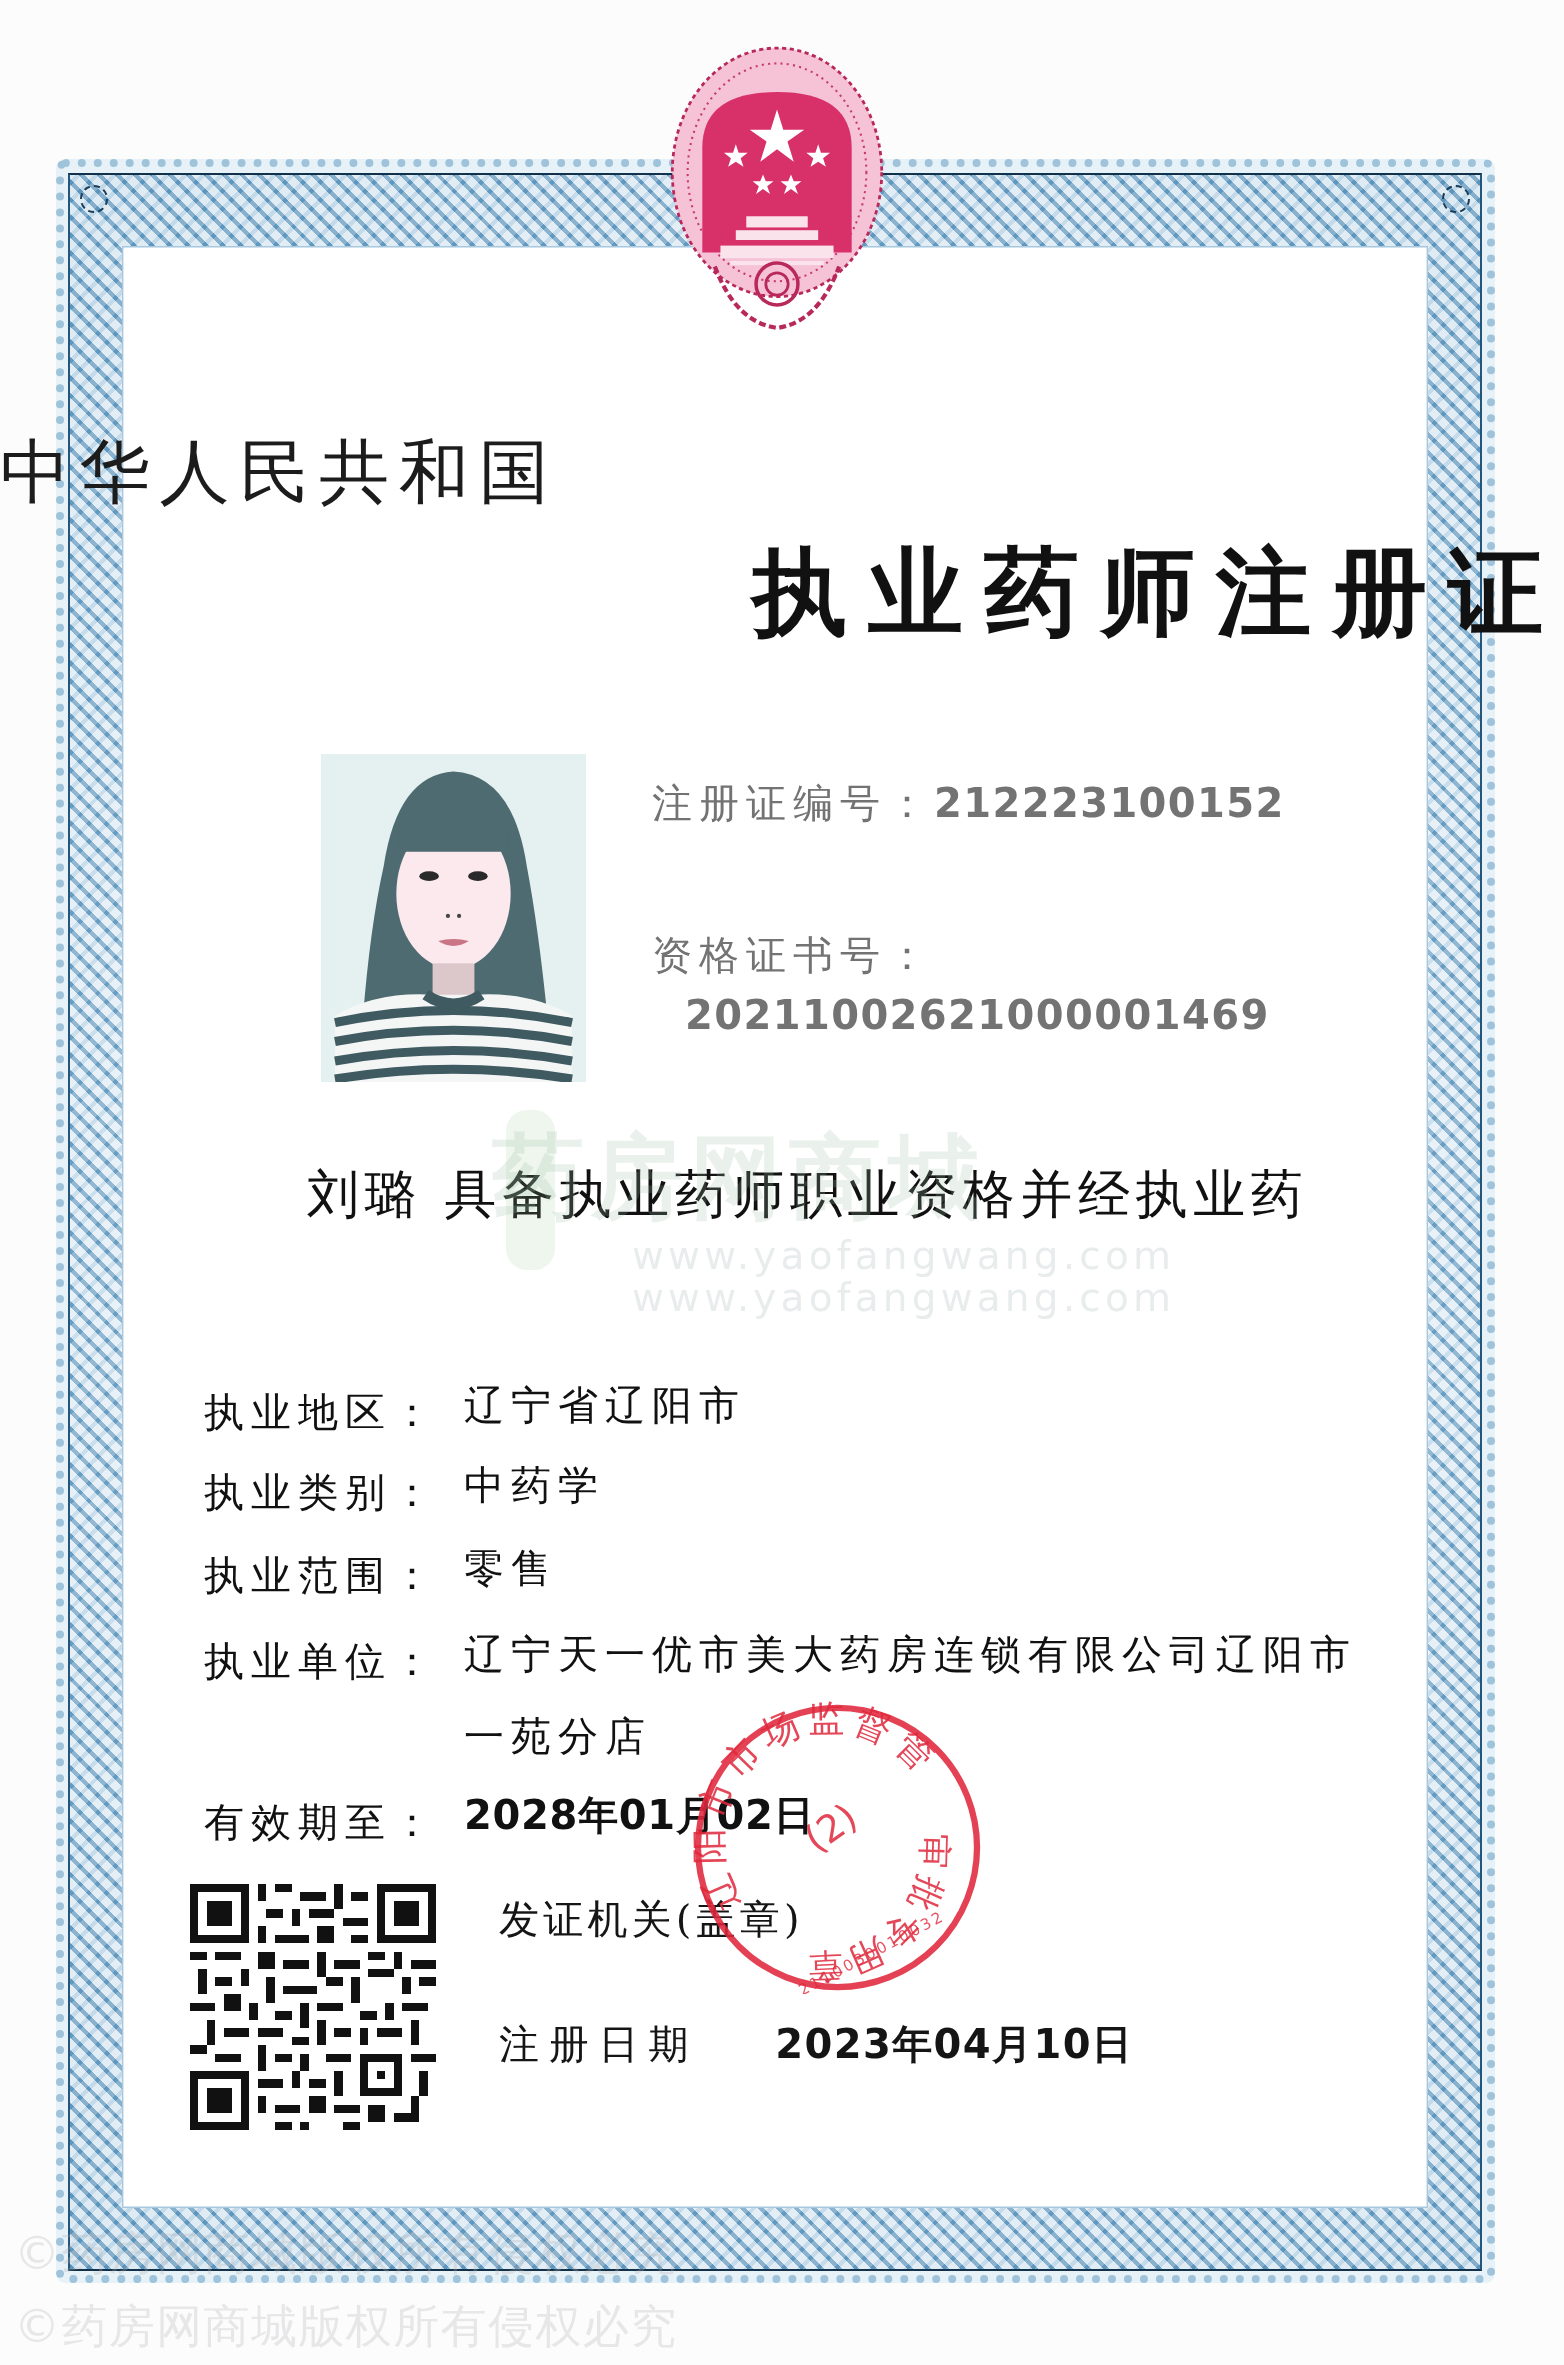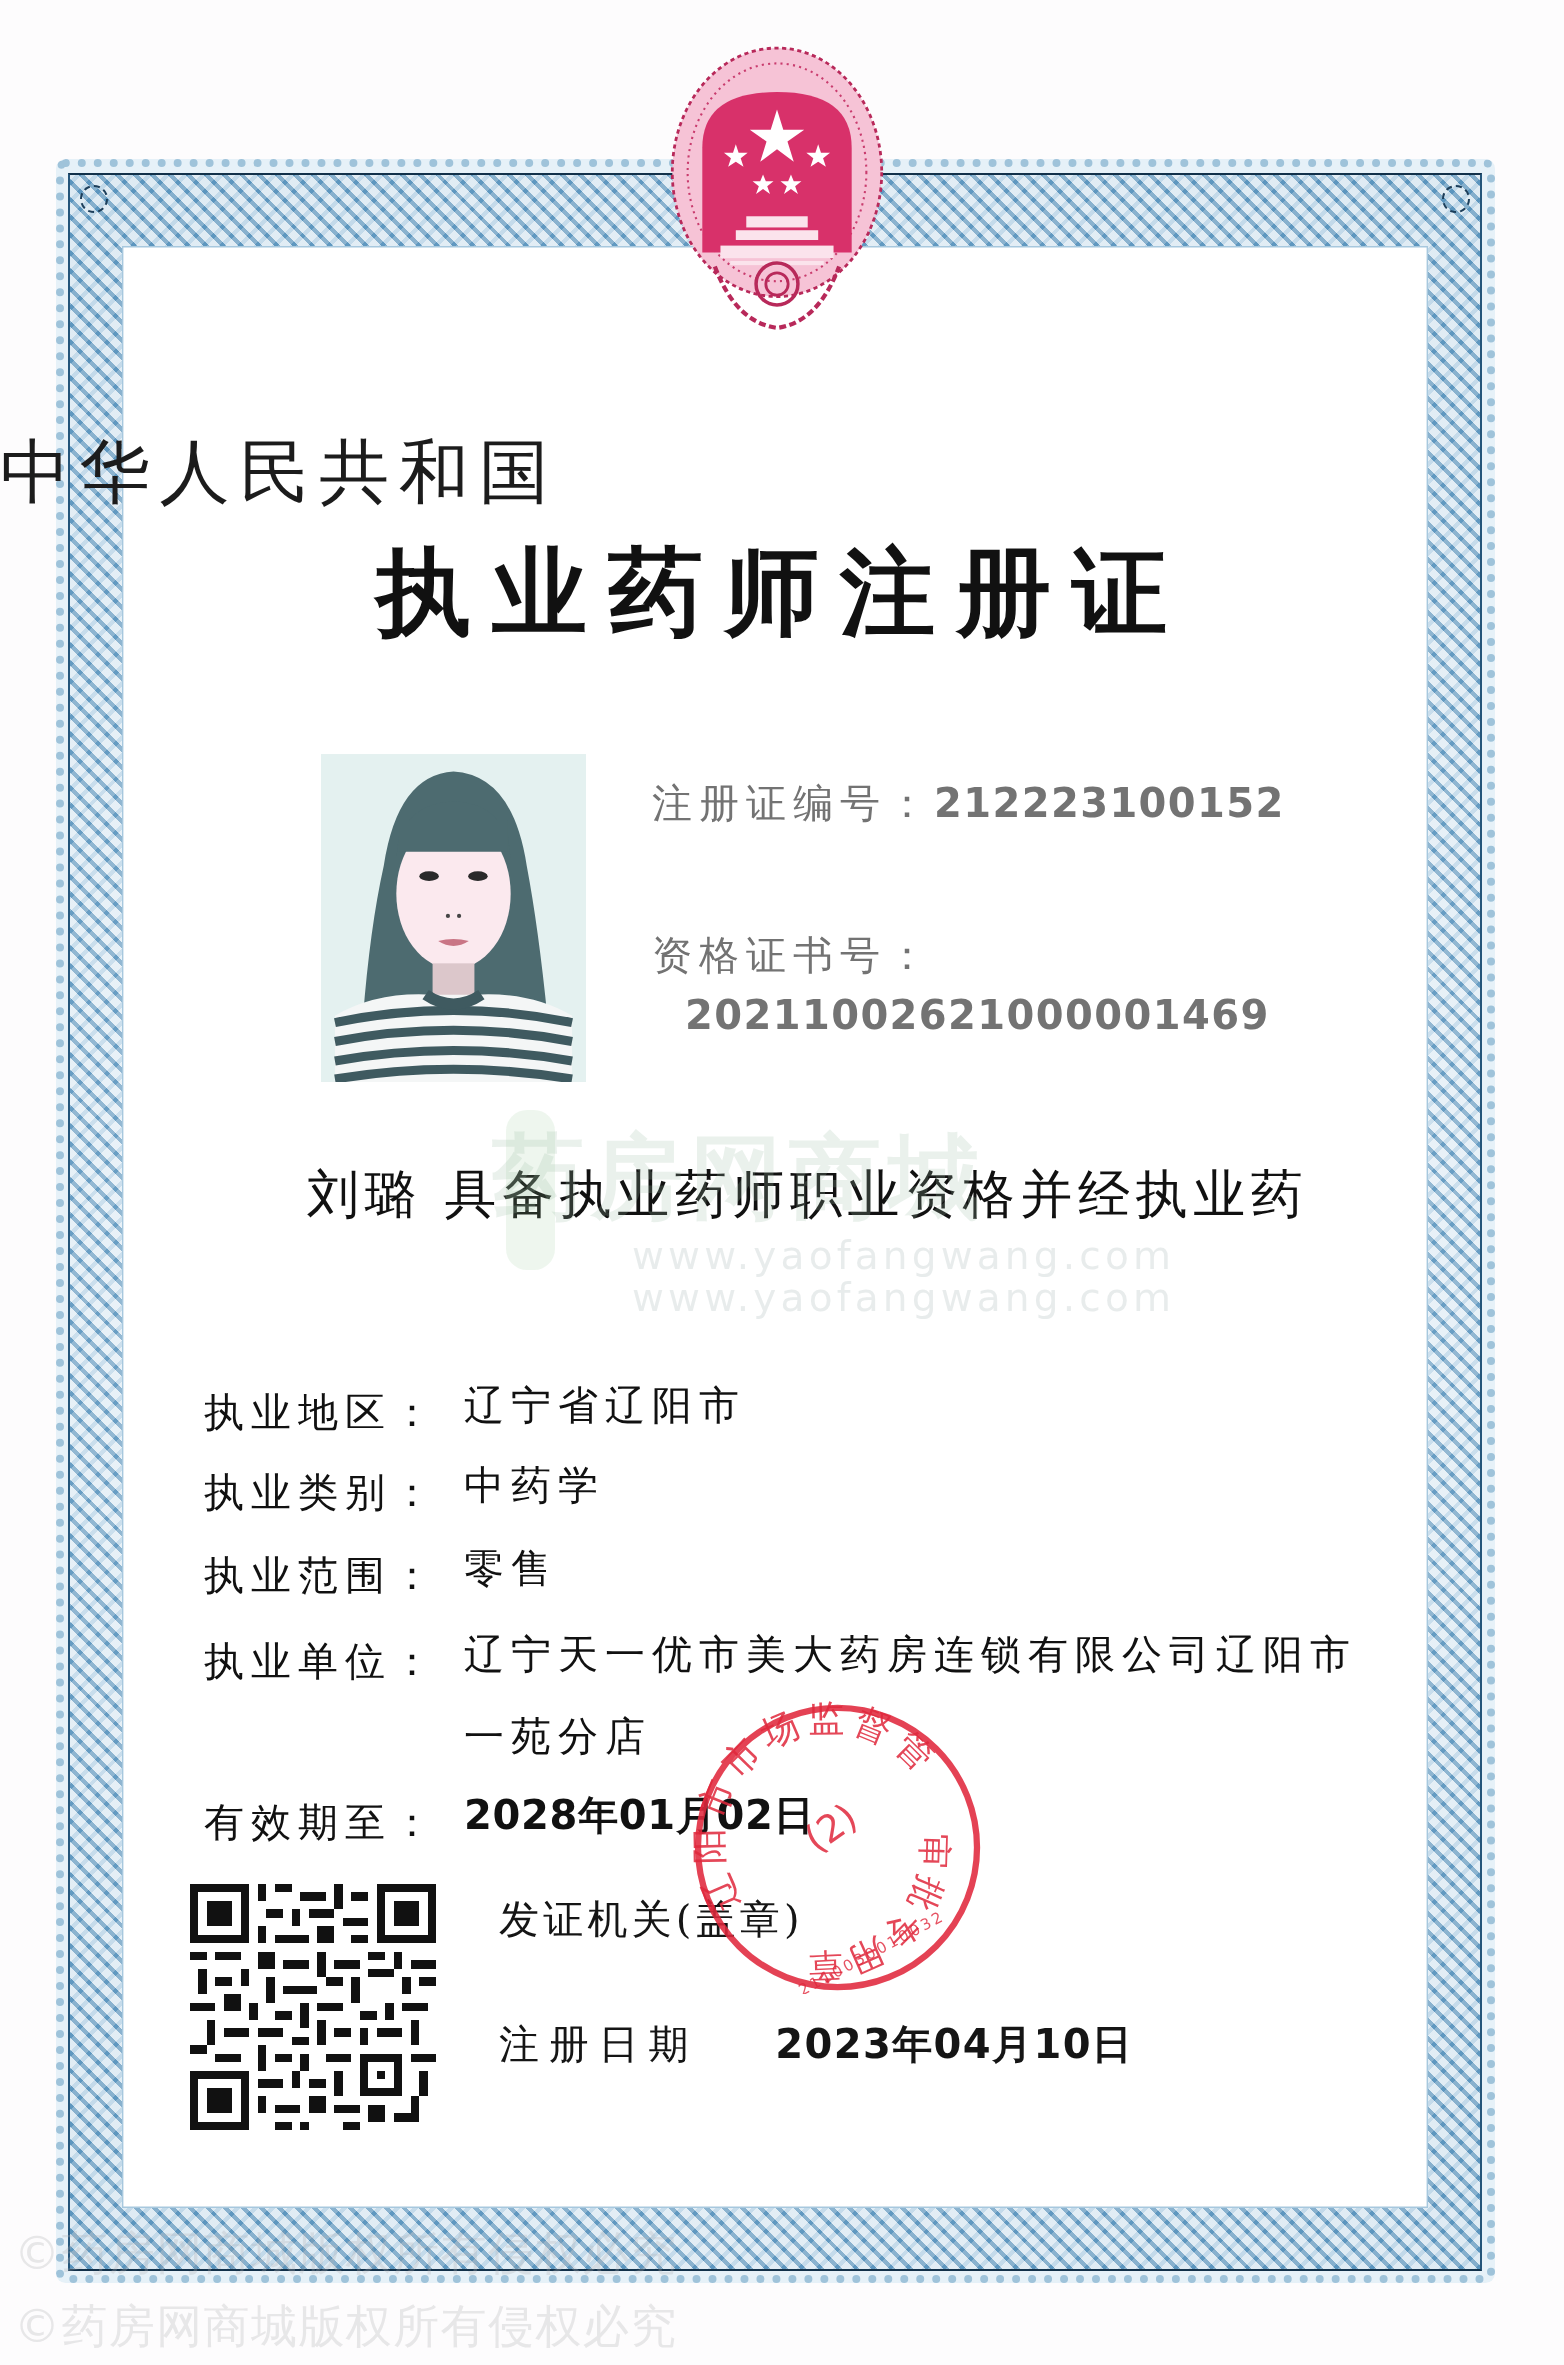--- a/index.html
+++ b/index.html
@@ -42,21 +42,21 @@
   .emblem {
     position: absolute; left: 666px; top: 43px; width: 222px; height: 290px; z-index: 5;
   }
   
   .title-1 {
     position: absolute; left: 0; width: 1564px; top: 426px; 
     font-family: "DejaVu Sans", "Liberation Sans", sans-serif;
     font-size: 70px; letter-spacing: 9.8px; color: #1c1c1c; z-index: 3;
   }
   .title-2 {
-    position: absolute; left: 0; width: 1564px; top: 530px; text-align: center;
+    position: absolute; left: 0; width: 1564px; top: 530px; text-align: right;
     font-family: "DejaVu Sans", "Liberation Sans", sans-serif;
     font-size: 95px; letter-spacing: 21px; color: #111; z-index: 3; font-weight: bold;
   }
   
   .photo {
     position: absolute; left: 321px; top: 754px; width: 265px; height: 328px; z-index: 3;
     background: linear-gradient(#e9f4f3, #dfeeed); overflow: hidden;
   }
   
   .idline {

